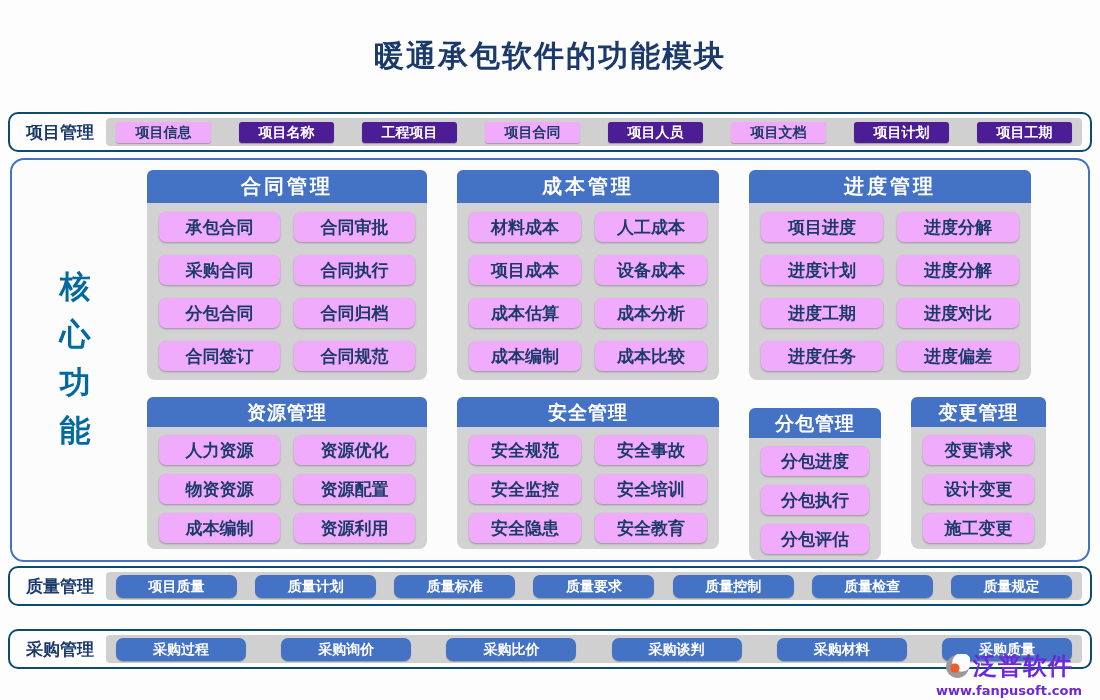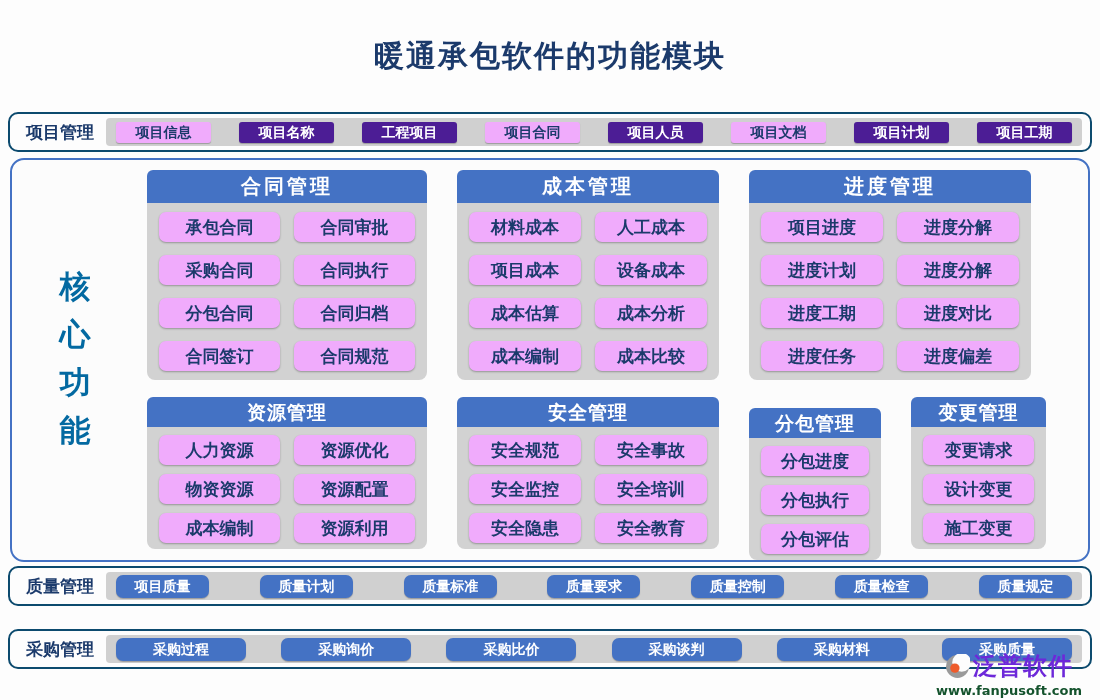--- a/index.html
+++ b/index.html
@@ -36,21 +36,21 @@
   .pill {
     height:21px; line-height:21px; text-align:center;
     font-size:14px; font-weight:bold; border-radius:3px;
     box-shadow:0 1px 1px rgba(0,0,0,0.25); cursor:pointer;
     white-space:nowrap;
   }
   #band-project .pill { width:95px; }
   .pill.white { background:#f0abfc; color:#1b3a6b; }
   .pill.blue  { background:#4c1d95; color:#ffffff; }
   .pill.solid { background:#4472c4; color:#ffffff; border-radius:7px; height:23px; line-height:23px; }
-  #band-quality .pill { width:93px; }
+  #band-quality .pill { width:121px; }
   #band-procure .pill { width:130px; }
 
   
   .main-box {
     position:absolute; left:10px; top:158px; width:1080px; height:404px;
     border:2px solid #4472c4; border-radius:14px; background:#fcfcfc;
   }
   .core-label {
     position:absolute; left:46px; top:102px; width:34px;
     font-size:31px; font-weight:bold; color:#0369a1;
@@ -82,21 +82,21 @@
   .panel.col1 .panel-body { grid-template-columns:1fr; }
   .pbtn {
     height:30px; line-height:30px; background:#f0abfc; border-radius:7px;
     text-align:center; font-size:17px; font-weight:bold; color:#1b3a6b;
     box-shadow:0 1px 2px rgba(0,0,0,0.3); cursor:pointer; white-space:nowrap;
   }
   
   .watermark { position:absolute; right:6px; top:650px; width:170px; text-align:center; }
   .brand-line { display:flex; align-items:center; justify-content:center; gap:3px; }
   .brand-text { font-size:24px; font-weight:bold; color:#6d28d9; letter-spacing:1px; }
-  .brand-url { font-size:13px; font-weight:bold; color:#14532d; margin-top:1px; font-family:"DejaVu Sans", sans-serif; }
+  .brand-url { font-size:13px; font-weight:bold; color:#6d28d9; margin-top:1px; font-family:"DejaVu Sans", sans-serif; }
 </style>
 </head>
 <body>
 
 <div class="title">暖通承包软件的功能模块</div>
 
 <div class="band" id="band-project">
   <span class="band-label">项目管理</span>
   <div class="band-strip" id="strip-project">
       <div class="pill white">项目信息</div>

